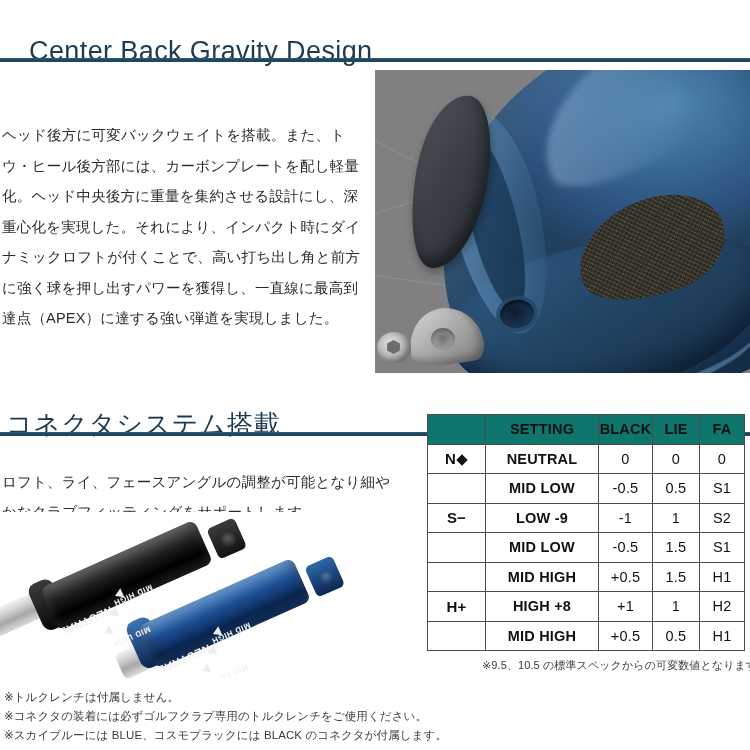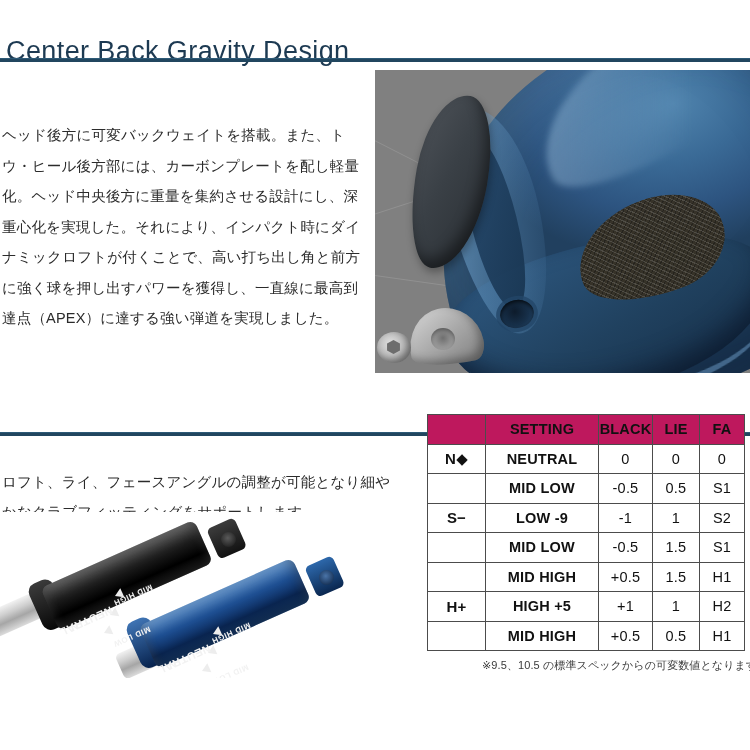--- a/index.html
+++ b/index.html
@@ -19,21 +19,21 @@
   
   .section-heading {
     position: absolute;
     left: 6px;
     color: #1d3a52;
     font-size: 27px;
     font-weight: 400;
     letter-spacing: 0.4px;
     white-space: nowrap;
   }
-  .heading-1 { top: 18px; }
+  .heading-1 { top: 18px; margin-left: 23px; }
   .heading-2 { top: 390px; font-size: 26px; letter-spacing: 1px; }
 
   .heading-rule {
     position: absolute;
     left: 0; width: 750px;
     height: 3px;
     background: #21465f;
     border-top: 1px solid #2d5a77;
   }
   .rule-1 { top: 58px; }
@@ -301,21 +301,21 @@
   .spec-table th, .spec-table td {
     border: 1px solid #4c4c4c;
     height: 28.5px;
     text-align: center;
     font-size: 14.5px;
     font-weight: 700;
     color: #111111;
     padding: 0;
     letter-spacing: 0.2px;
   }
-  .spec-table thead th { background: #be185d; }
+  .spec-table thead th { background: #0f766e; }
   .spec-table .col-mark { width: 58px; }
   .spec-table .col-setting { width: 113px; }
   .spec-table .col-loft { width: 54px; }
   .spec-table .col-lie { width: 47px; }
   .spec-table .col-fa { width: 45px; }
   .spec-table td.val { font-weight: 500; font-size: 14.5px; }
   .spec-table td.mark { font-size: 15px; }
 
   
   .table-note {
@@ -361,20 +361,21 @@
     <div class="face-edge"></div>
     <div class="face-inner"></div>
     <div class="carbon-mesh"></div>
     <div class="carbon-plate"></div>
     <div class="weight-port"></div>
     <div class="weight-piece"></div>
     <div class="weight-hole"></div>
     <div class="screw"></div>
   </div>
 
+  <h1 class="section-heading heading-2">コネクタシステム搭載</h1>
   <div class="heading-rule rule-2"></div>
 
   <p class="body-copy copy-2">ロフト、ライ、フェースアングルの調整が可能となり細やかなクラブフィッティングをサポートします。</p>
 
   <div class="connector-photo">
     <div class="shaft shaft-a"></div>
     <div class="shaft shaft-b"></div>
 
     <div class="ferrule ferrule-black"></div>
     <div class="sleeve sleeve-black"></div>
@@ -452,31 +453,36 @@
         </tr>
         <tr>
           <td class="mark"></td>
           <td>MID HIGH</td>
           <td class="val">+0.5</td>
           <td class="val">1.5</td>
           <td class="val">H1</td>
         </tr>
         <tr>
           <td class="mark">H+</td>
-          <td>HIGH +5</td>
+          <td>HIGH +8</td>
           <td class="val">+1</td>
           <td class="val">1</td>
           <td class="val">H2</td>
         </tr>
         <tr>
           <td class="mark"></td>
           <td>MID HIGH</td>
           <td class="val">+0.5</td>
           <td class="val">0.5</td>
           <td class="val">H1</td>
         </tr>
       </tbody>
   </table>
 
   <div class="table-note">※9.5、10.5 の標準スペックからの可変数値となります。</div>
 
+  <div class="footnotes">
+    <div>※トルクレンチは付属しません。</div>
+    <div>※コネクタの装着には必ずゴルフクラブ専用のトルクレンチをご使用ください。</div>
+    <div>※スカイブルーには BLUE、コスモブラックには BLACK のコネクタが付属します。</div>
+  </div>
 
 </div>
 
 </body></html>

